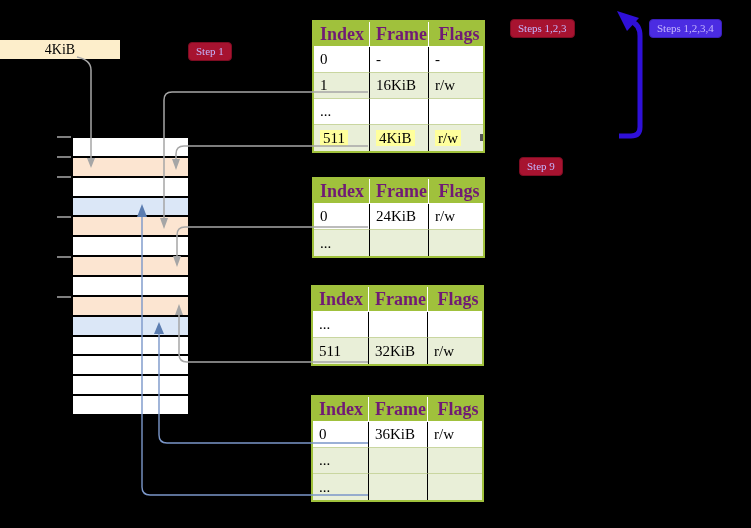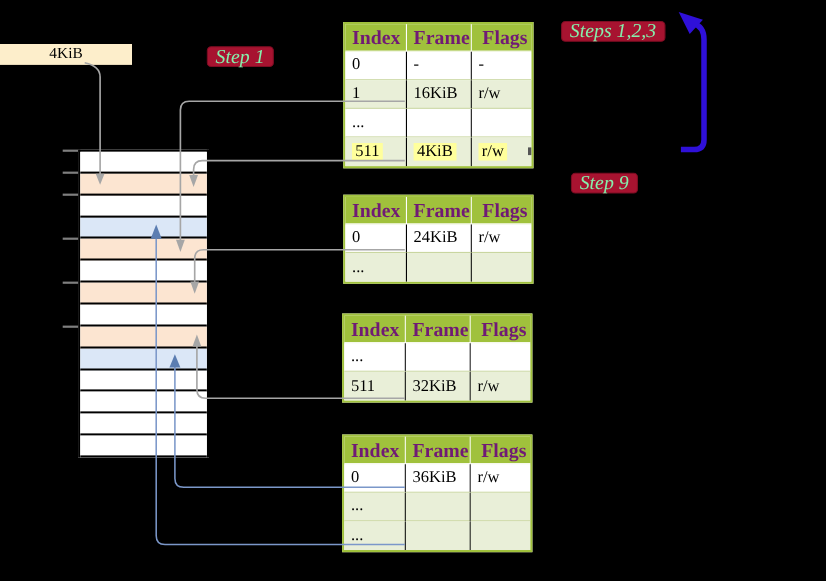--- a/index.html
+++ b/index.html
@@ -24,22 +24,22 @@
     font-family:"Liberation Serif","DejaVu Serif",serif;
   }
   
   .box4k{
     position:absolute;left:0;top:40px;width:120px;height:19px;
     background:var(--page-size-box-cream);color:#000;
     font-size:14px;line-height:19px;text-align:center;
   }
   
   .badge{
-    position:absolute;color:#86efac;font-size:18px;line-height:15px;
-    padding:1px 7px;border-radius:4px;white-space:nowrap;font-style:italic;
+    position:absolute;color:#c4b5fd;font-size:11px;line-height:15px;
+    padding:1px 7px;border-radius:4px;white-space:nowrap;
   }
   .badge.red{background:var(--badge-red);border:1px solid #7d0c22;}
   .badge.blu{background:var(--badge-blue);border:1px solid #3a1fbb;}
   #badge-step0{left:188px;top:42px;}
   #badge-steps123{left:510px;top:19px;}
   #badge-steps1234{left:649px;top:19px;}
   #badge-step4{left:519px;top:157px;}
   
   #memstrip{
     position:absolute;left:71px;top:136px;width:119px;height:280px;
@@ -92,20 +92,21 @@
 <body>
 
 <div id="canvas">
 
   <div class="box4k">
     <span>4KiB</span>
   </div>
 
   <div class="badge red" id="badge-step0">Step 1</div>
   <div class="badge red" id="badge-steps123">Steps 1,2,3</div>
+  <div class="badge blu" id="badge-steps1234">Steps 1,2,3,4</div>
   <div class="badge red" id="badge-step4">Step 9</div>
 
   <div id="memstrip">
       <div class="mrow white"></div>
       <div class="mrow peach"></div>
       <div class="mrow white"></div>
       <div class="mrow blue"></div>
       <div class="mrow peach"></div>
       <div class="mrow white"></div>
       <div class="mrow peach"></div>

